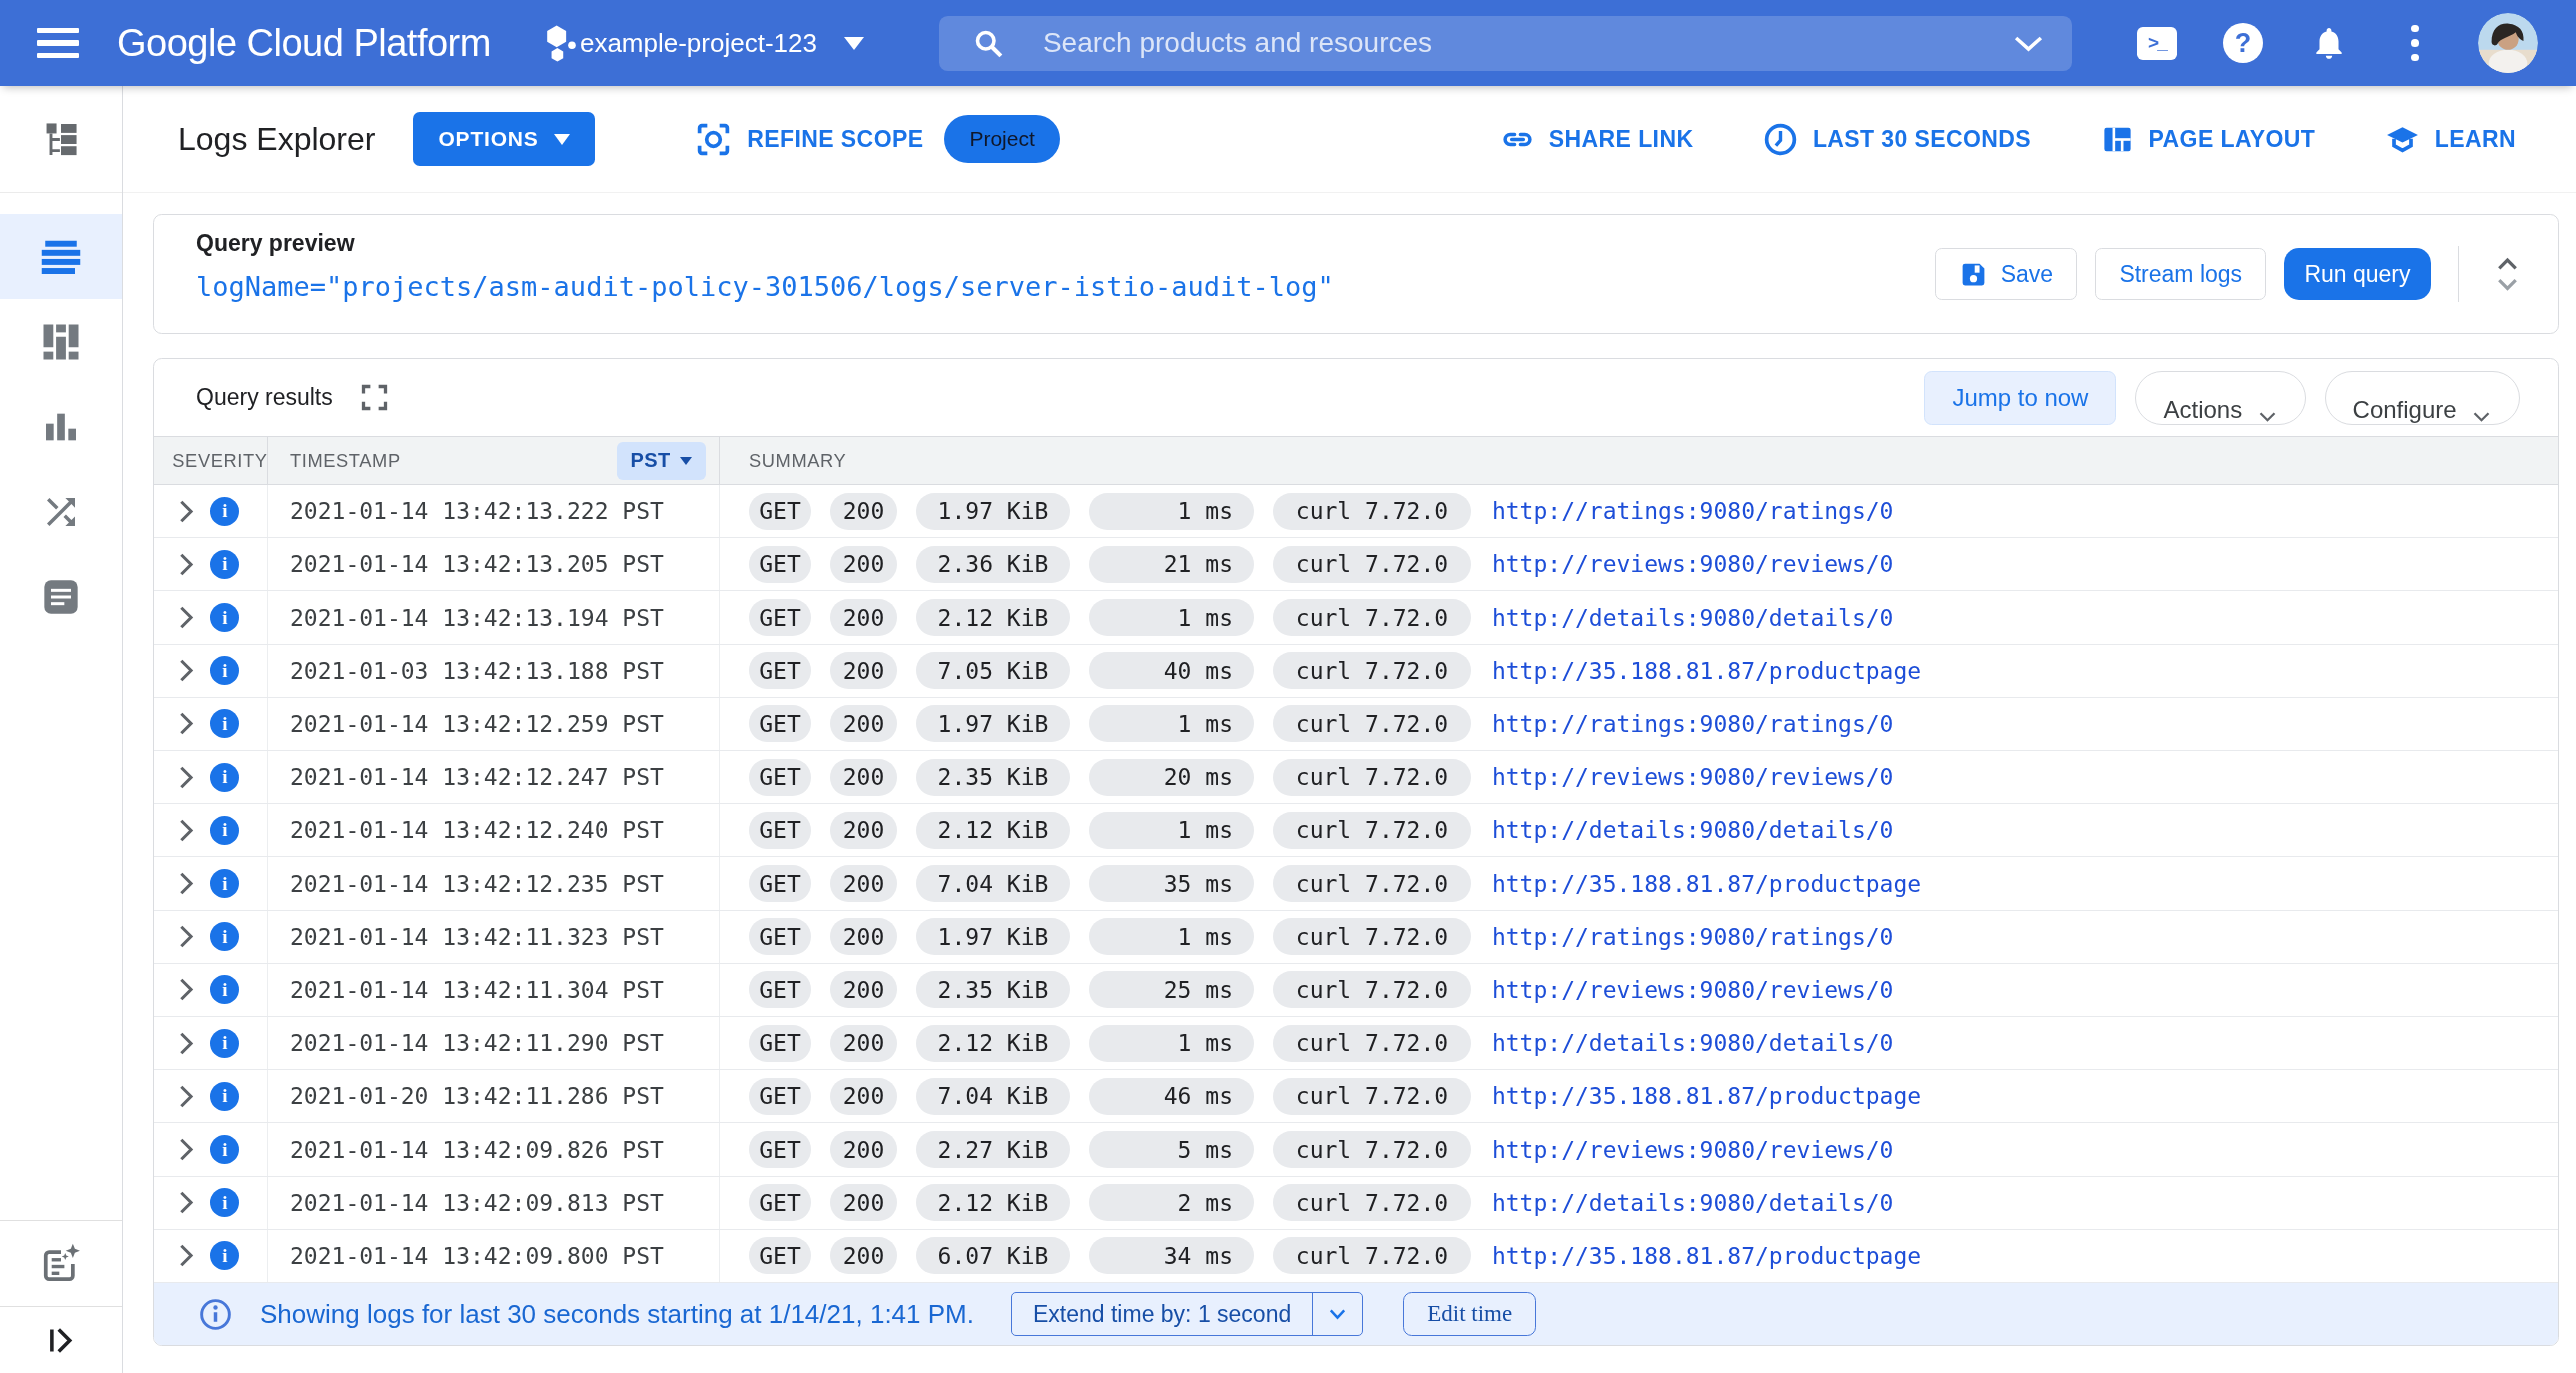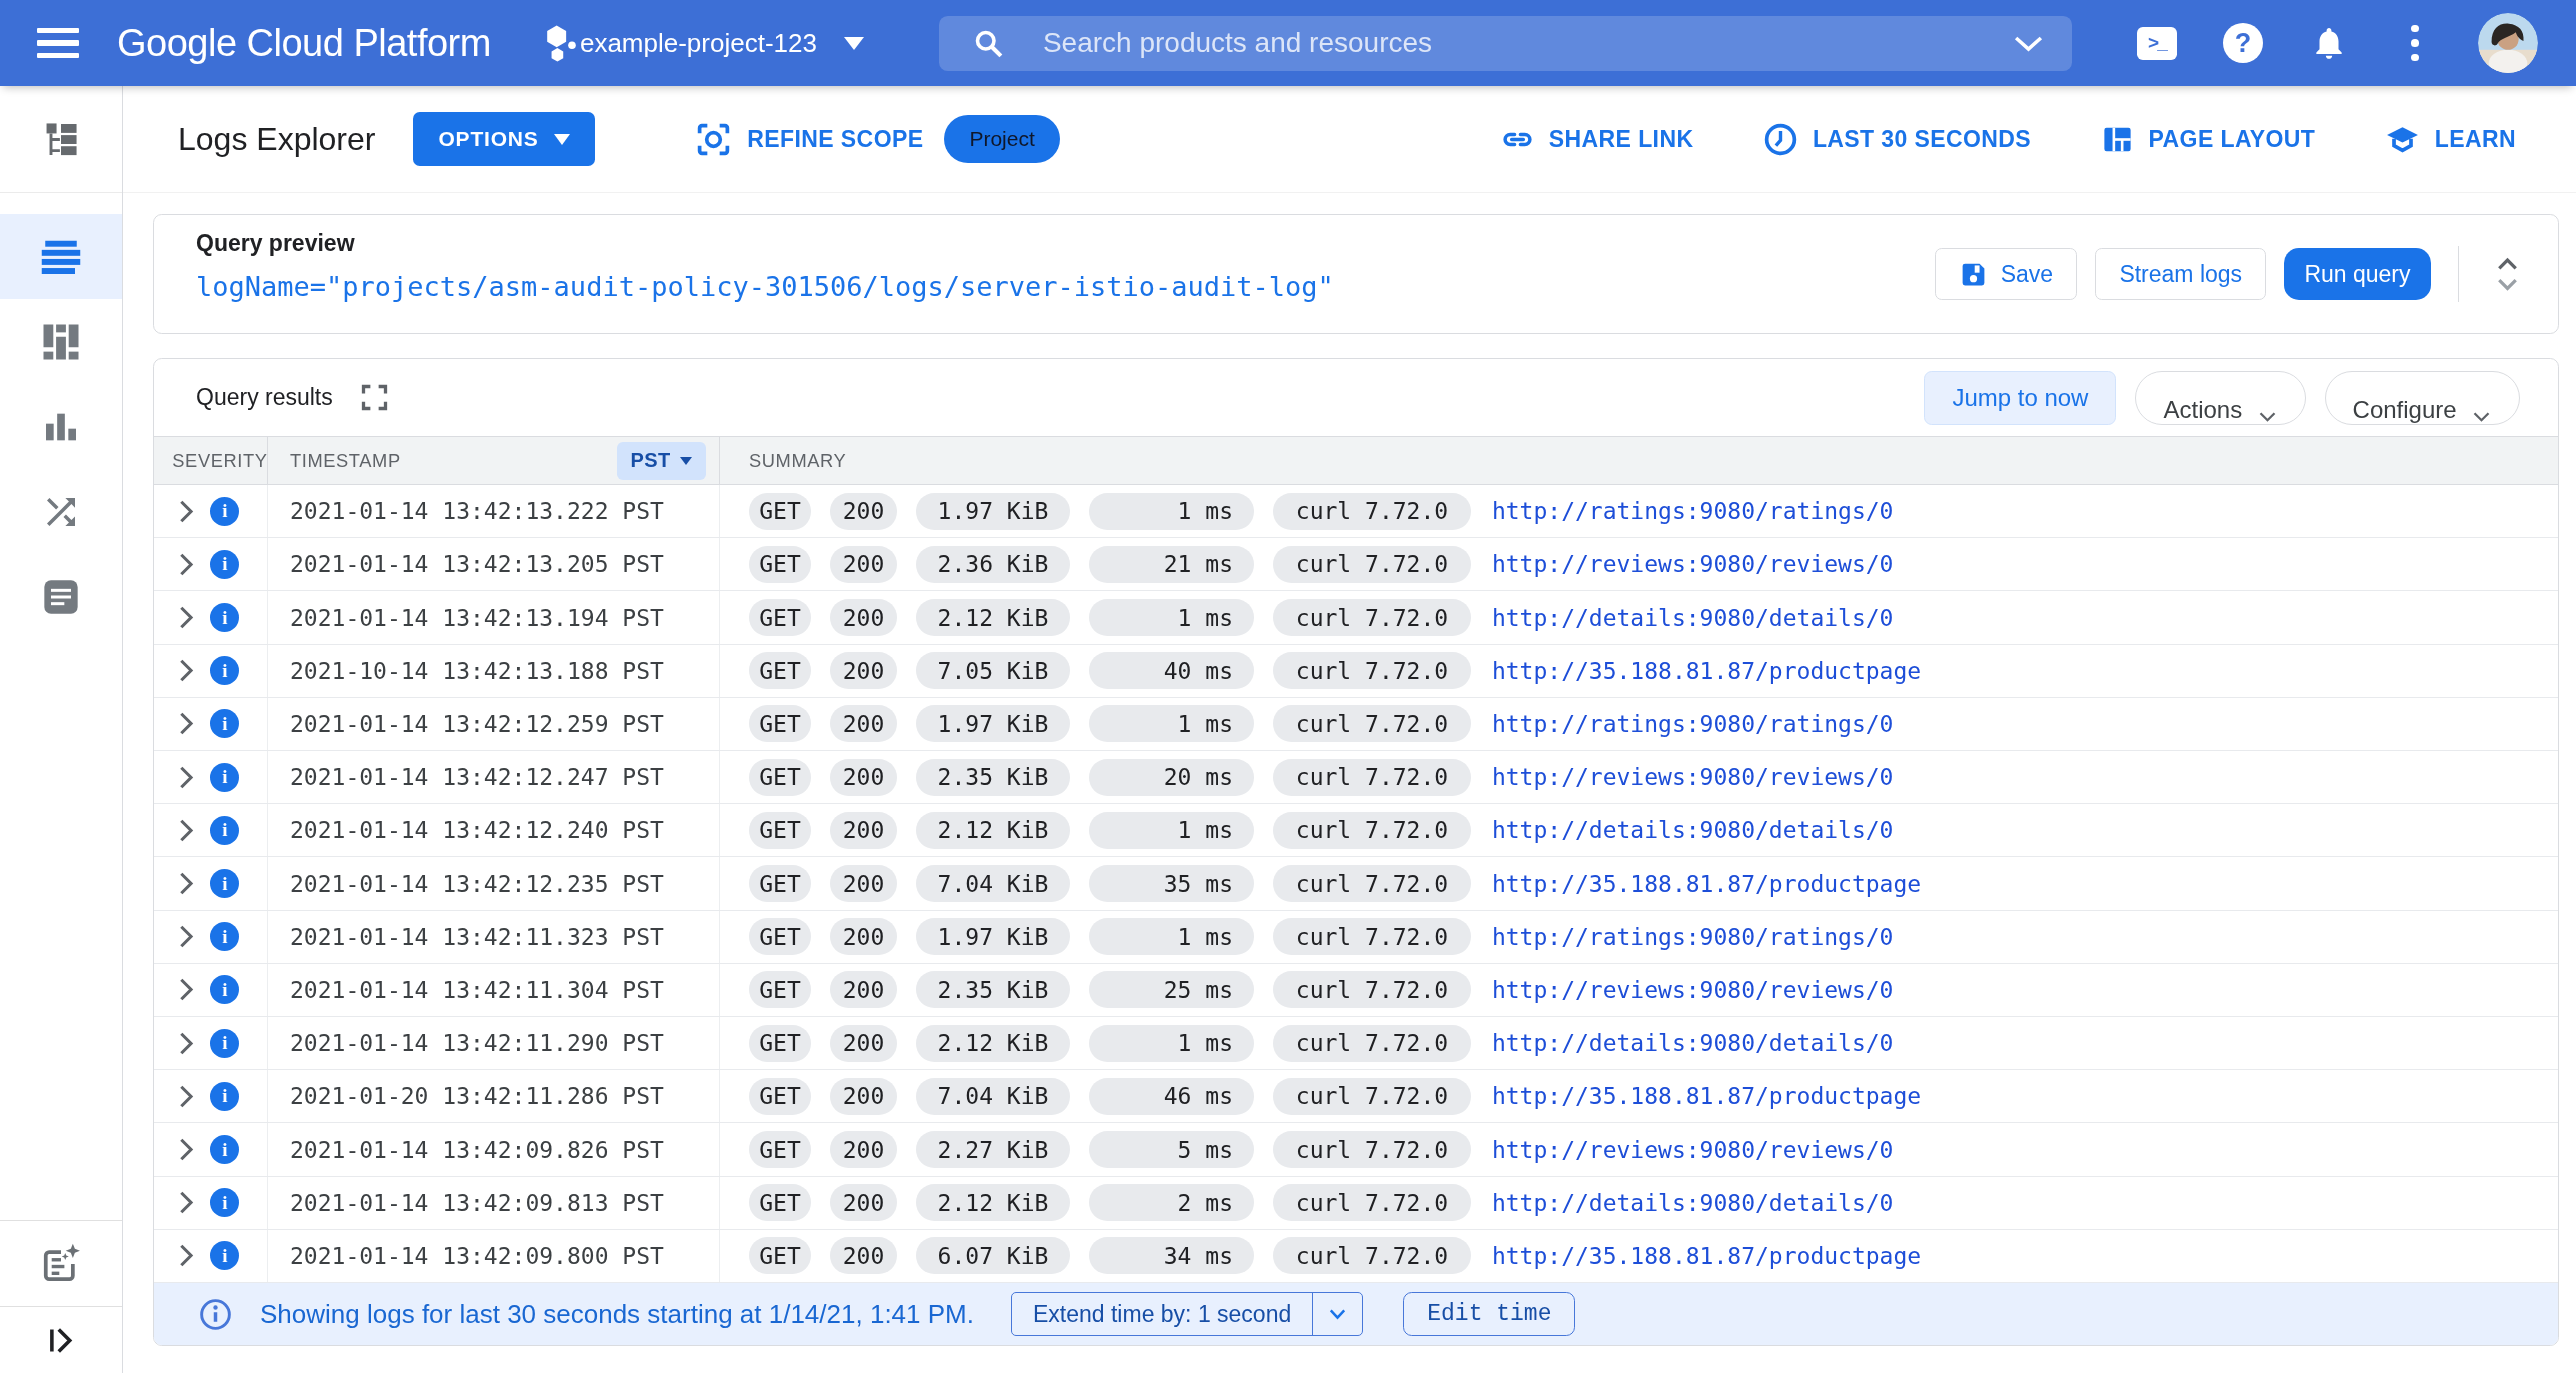--- a/index.html
+++ b/index.html
@@ -134,21 +134,21 @@
   .qr-foot{height:62px;background:var(--c-lightblue);display:flex;align-items:center;
     padding-left:44px}
   .footmsg{color:var(--c-footertext);font-size:26px;margin-left:27px;white-space:nowrap}
   .btn-extend{margin-left:37px;height:44px;border:1.9px solid #4777d9;border-radius:5px;
     display:flex;align-items:center;cursor:pointer;overflow:hidden}
   .btn-extend .xlabel{padding:0 21px;font-size:23px;color:var(--c-darkblue)}
   .btn-extend .xchev{width:50px;height:100%;border-left:1.9px solid #4777d9;display:flex;
     align-items:center;justify-content:center}
   .btn-edit{margin-left:40px;height:44px;border:1.9px solid #4777d9;border-radius:8.7px;
     background:transparent;color:var(--c-darkblue);font-size:23px;font-weight:500;
-    padding:0 23px;cursor:pointer;font-family:Liberation Mono, monospace}
+    padding:0 23px;cursor:pointer;font-family:Liberation Serif, serif}
 </style>
 </head>
 <body>
 
 <header class="topbar">
   <div class="hamburger">
       <span></span>
       <span></span>
       <span></span>
     </div>
@@ -468,21 +468,21 @@
     </div>
   </div>
 
   <div class="row">
     <div class="c-sev">
       <svg width="21" height="25" viewBox="0 0 14 18">
         <polyline points="4,2 11,9 4,16" fill="none" stroke="#5f6368" stroke-width="2.2"></polyline>
       </svg>
       <span class="infodot">i</span>
     </div>
-    <div class="c-ts mono">2021-10-14 13:42:13.188 PST</div>
+    <div class="c-ts mono">2021-01-03 13:42:13.188 PST</div>
     <div class="c-sum">
       <span class="badge b-m mono">GET</span>
       <span class="badge b-s mono">200</span>
       <span class="badge b-size mono">7.05 KiB</span>
       <span class="badge b-lat mono">40 ms</span>
       <span class="badge b-agent mono">curl 7.72.0</span>
       <span class="url mono">http://35.188.81.87/productpage</span>
     </div>
   </div>
 

